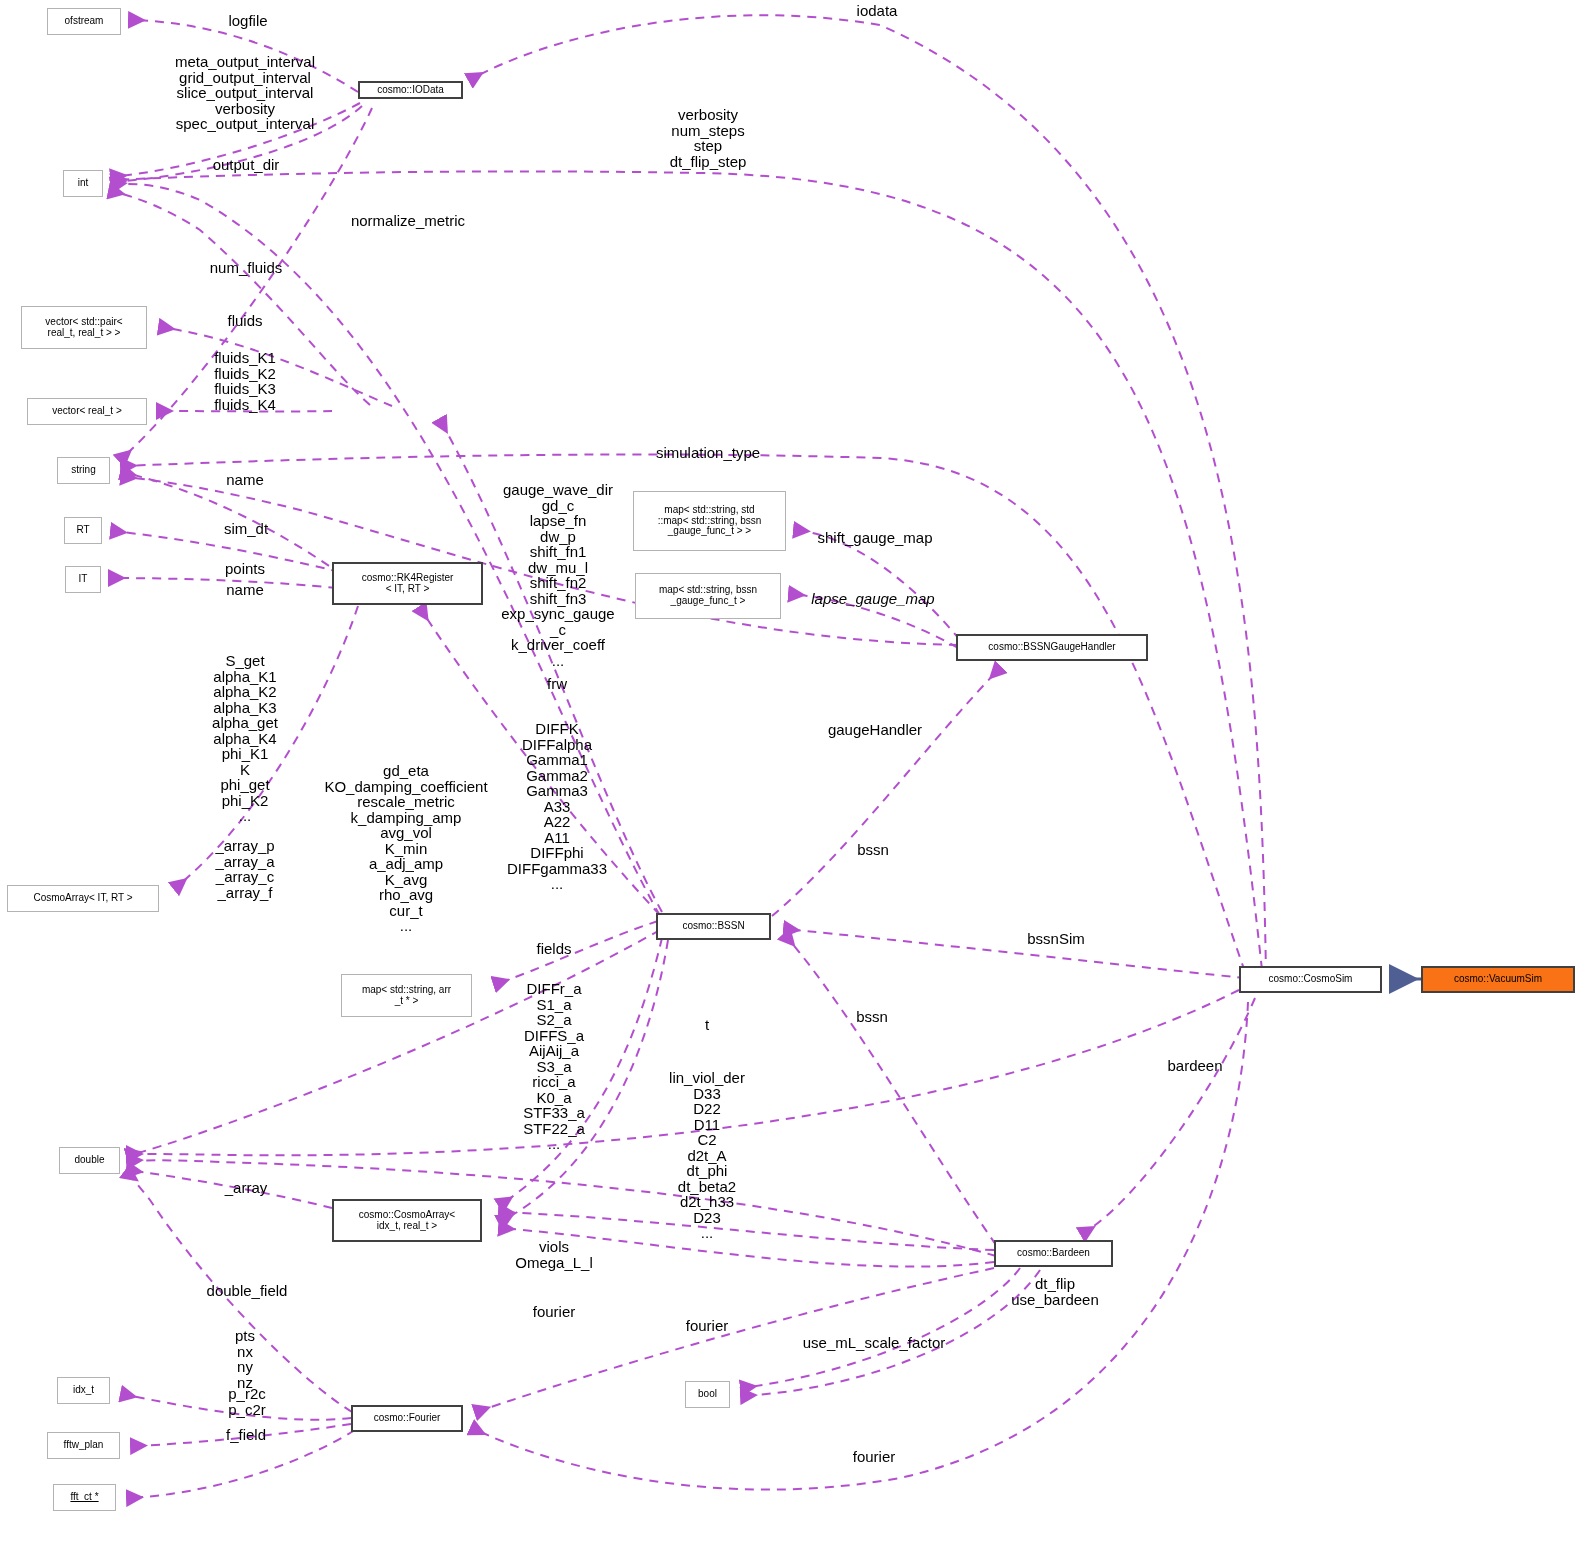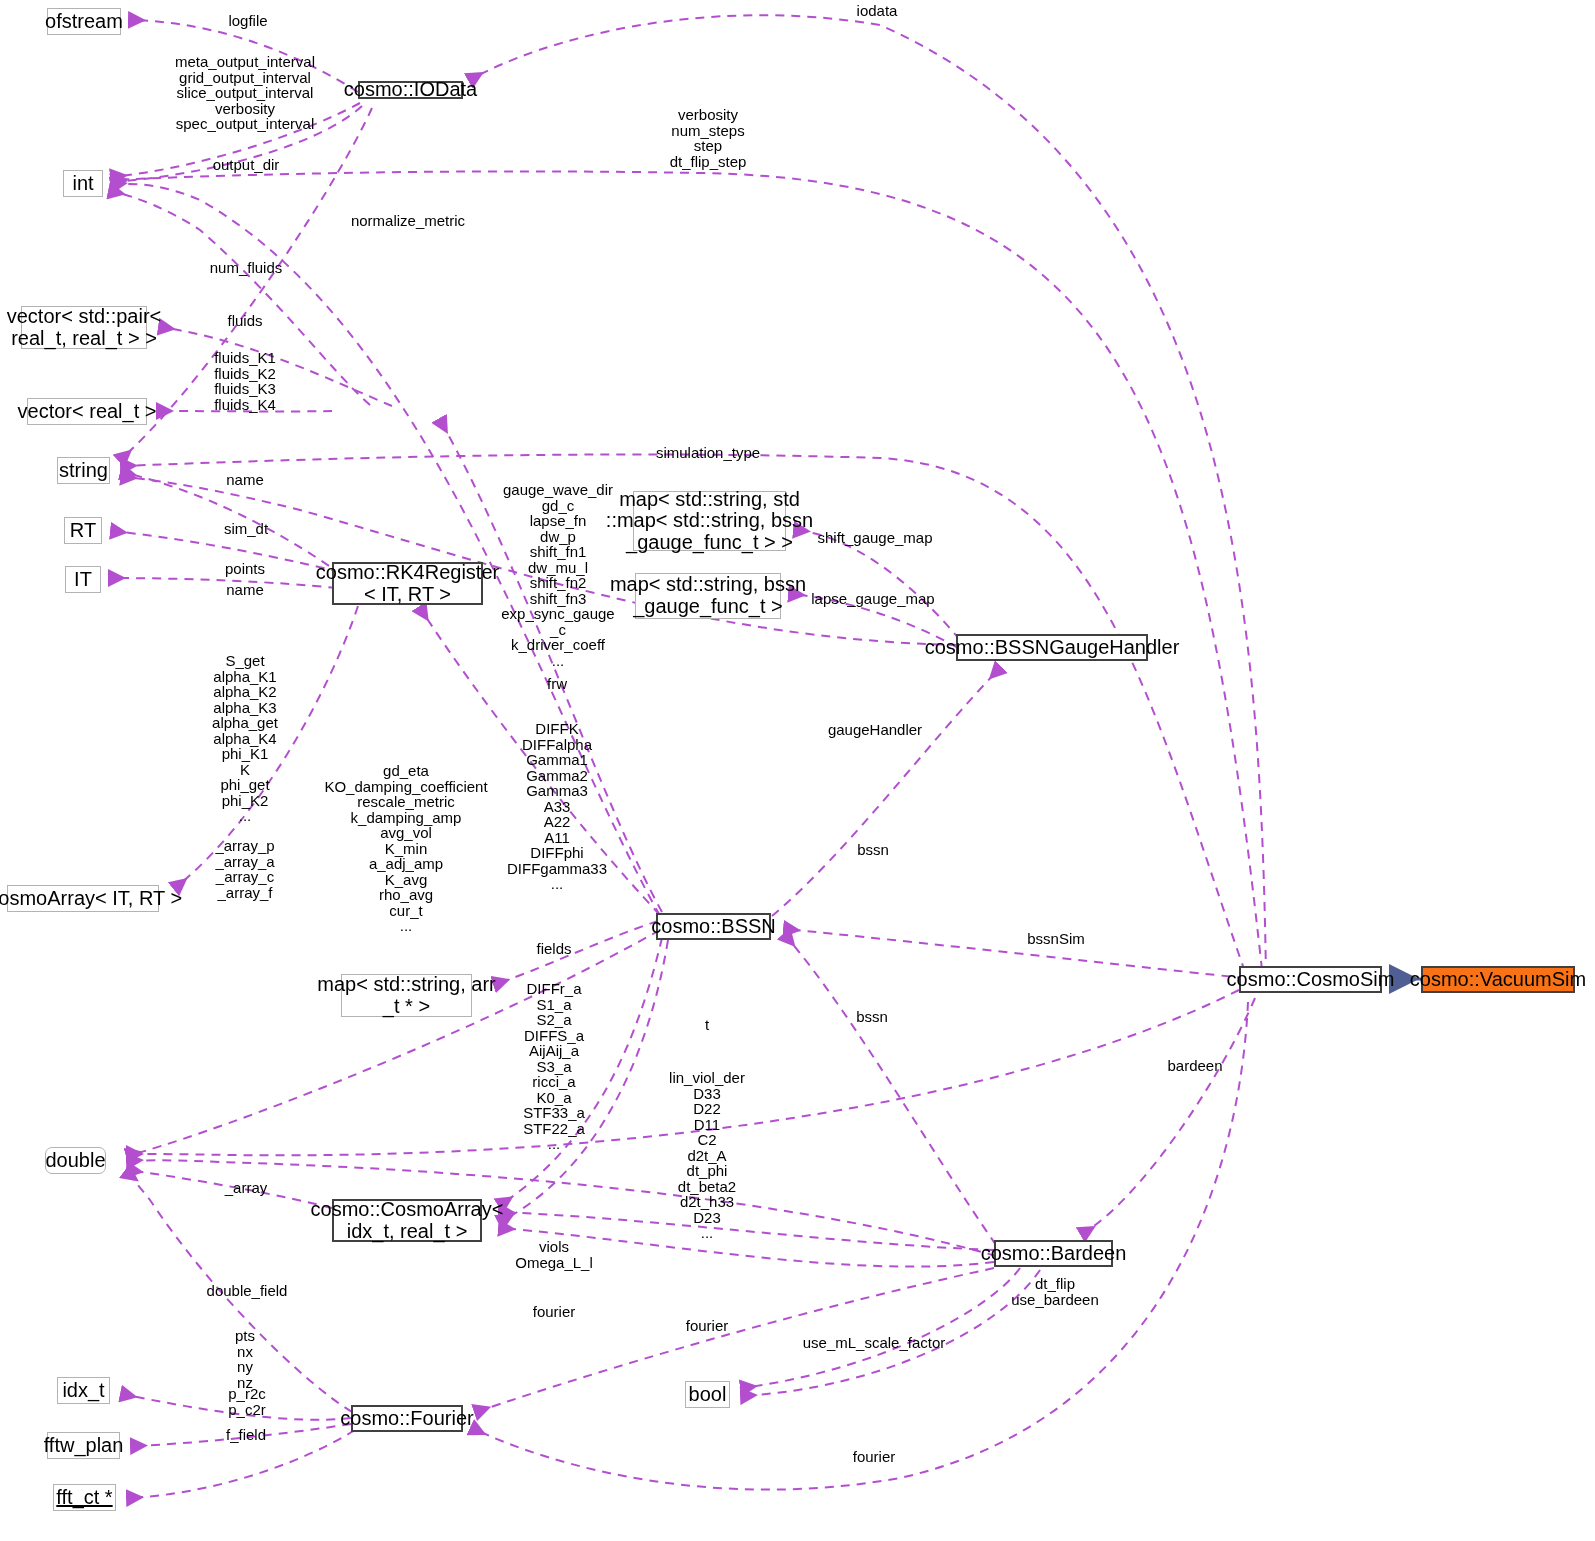--- a/index.html
+++ b/index.html
@@ -1,21 +1,21 @@
 <!DOCTYPE html>
 <html><head>
 <meta charset="utf-8">
 <style>
   html,body{margin:0;padding:0;background:#ffffff;}
   #canvas{position:relative;width:1595px;height:1541px;background:#ffffff;
           font-family:"Liberation Sans","DejaVu Sans",sans-serif;overflow:hidden;}
   svg#edges{position:absolute;left:0;top:0;width:1595px;height:1541px;pointer-events:none;}
   .node{position:absolute;box-sizing:border-box;display:flex;align-items:center;
         justify-content:center;text-align:center;line-height:1.08;color:#000;
-        font-size:20px;white-space:pre;}
+        font-size:10px;white-space:pre;}
   .node.plain{border:1px solid #b3b3b3;background:#ffffff;}
   .node.strong{border:2px solid #404040;background:#ffffff;}
   .node.current{border:2px solid #404040;background:#f97316;}
   .lbl{position:absolute;font-size:15px;color:#000;line-height:15.5px;
        white-space:pre;text-align:center;transform:translateX(-50%);}
 </style>
 </head>
 <body>
 
 <div id="canvas">
@@ -135,21 +135,21 @@
 _gauge_func_t &gt;</div>
       <div class="node strong" style="left: 956px; top: 634px; width: 192px; height: 27px;">cosmo::BSSNGaugeHandler</div>
       <div class="node strong" style="left: 656px; top: 913px; width: 115px; height: 27px;">cosmo::BSSN</div>
       <div class="node plain" style="left: 341px; top: 974px; width: 131px; height: 43px;">map&lt; std::string, arr
 _t * &gt;</div>
       <div class="node strong" style="left: 1239px; top: 966px; width: 143px; height: 27px;">cosmo::CosmoSim</div>
       <div class="node current" style="left: 1421px; top: 966px; width: 154px; height: 27px;">cosmo::VacuumSim</div>
       <div class="node strong" style="left: 332px; top: 1199px; width: 150px; height: 43px;">cosmo::CosmoArray&lt;
 idx_t, real_t &gt;</div>
       <div class="node strong" style="left: 994px; top: 1240px; width: 119px; height: 27px;">cosmo::Bardeen</div>
-      <div class="node plain" style="left: 45px; top: 1147px; width: 61px; height: 27px; border-radius: 7px;">double</div>
+      <div class="node plain" style="left: 59px; top: 1147px; width: 61px; height: 27px;">double</div>
       <div class="node plain" style="left: 57px; top: 1377px; width: 53px; height: 27px;">idx_t</div>
       <div class="node plain" style="left: 47px; top: 1432px; width: 73px; height: 27px;">fftw_plan</div>
       <div class="node plain" style="left: 53px; top: 1484px; width: 63px; height: 27px; text-decoration: underline;">fft_ct *</div>
       <div class="node plain" style="left: 685px; top: 1381px; width: 45px; height: 27px;">bool</div>
       <div class="node strong" style="left: 351px; top: 1405px; width: 112px; height: 27px;">cosmo::Fourier</div>
     </div>
 
   <div id="labels">
       <div class="lbl" style="left: 248px; top: 13px;">logfile</div>
       <div class="lbl" style="left: 877px; top: 3px;">iodata</div>
@@ -180,21 +180,21 @@
 dw_mu_l
 shift_fn2
 shift_fn3
 exp_sync_gauge
 _c
 k_driver_coeff
 ...</div>
       <div class="lbl" style="left: 875px; top: 530px;">shift_gauge_map</div>
       <div class="lbl" style="left: 246px; top: 521px;">sim_dt</div>
       <div class="lbl" style="left: 245px; top: 561px;">points</div>
-      <div class="lbl" style="left: 873px; top: 591px;">lapse_gauge_map</div>
+      <div class="lbl" style="left: 873px; top: 591px; font-style: italic;">lapse_gauge_map</div>
       <div class="lbl" style="left: 245px; top: 582px;">name</div>
       <div class="lbl" style="left: 245px; top: 653px;">S_get
 alpha_K1
 alpha_K2
 alpha_K3
 alpha_get
 alpha_K4
 phi_K1
 K
 phi_get

